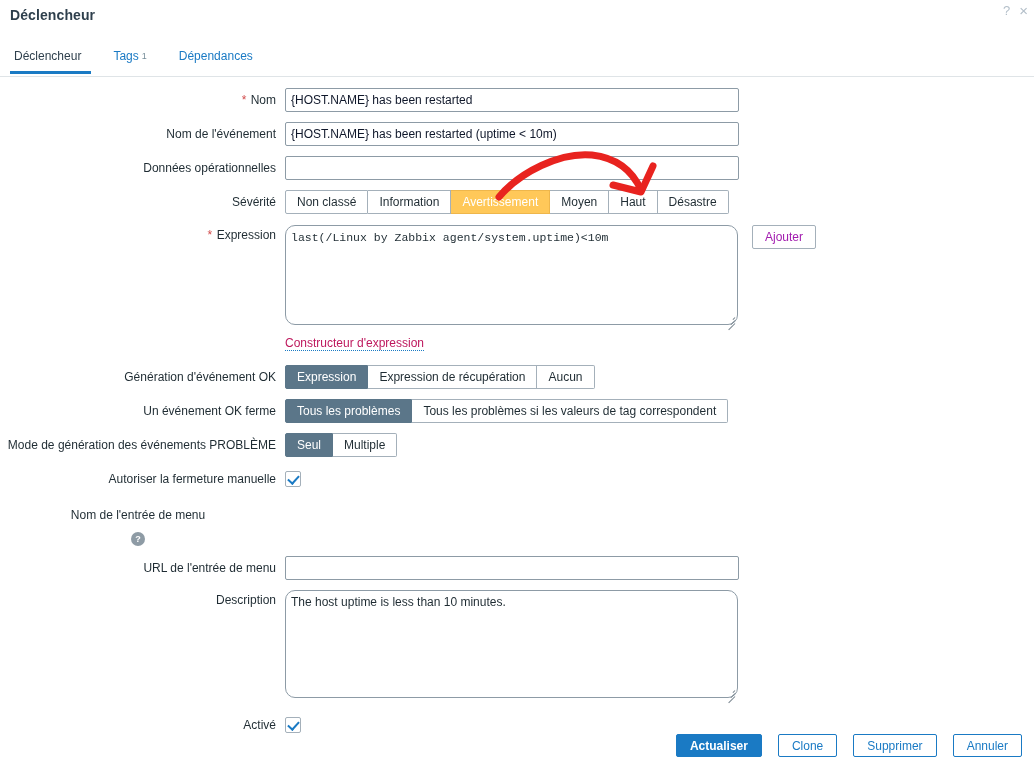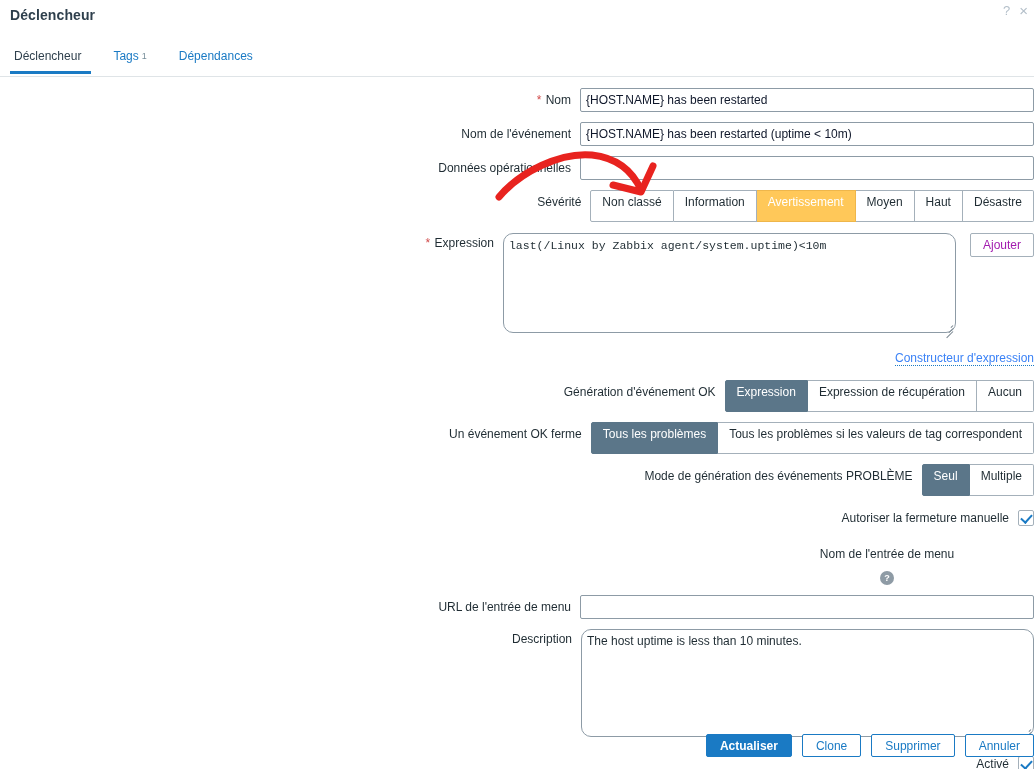--- a/index.html
+++ b/index.html
@@ -89,21 +89,20 @@
   
   .form {
     position: absolute;
     left: 0; top: 88px;
     width: 1034px;
   }
   .row {
     display: flex;
     align-items: flex-start;
     margin-bottom: 10px;
-    justify-content: flex-end;
   }
   .lbl {
     width: 285px;
     text-align: right;
     padding-right: 9px;
     font-size: 12px;
     color: #1f2c33;
     line-height: 24px;
     white-space: nowrap;
     flex: 0 0 285px;
@@ -197,33 +196,33 @@
     border-radius: 2px;
     background: #fff;
     color: #a21caf;
     font-size: 12px;
     font-family: "Liberation Sans", sans-serif;
     cursor: pointer;
   }
 
   .sublink {
     display: inline-block;
-    margin-top: 9px;
-    color: #3b82f6;
+    margin-top: 2px;
+    color: #be185d;
     font-size: 12px;
     text-decoration: none;
     border-bottom: 1px dotted #1a7ac4;
     cursor: pointer;
     line-height: 14px;
   }
 
   
   .seg { display: flex; }
   .seg .s {
-    height: 32px;
+    height: 24px;
     line-height: 22px;
     padding: 0 11px;
     border: 1px solid #a4b0ba;
     border-left-width: 0;
     background: #fff;
     color: #1f2c33;
     font-size: 12px;
     cursor: pointer;
     white-space: nowrap;
     text-align: center;
@@ -257,23 +256,23 @@
     left: 4px; top: 1px;
     width: 5px; height: 9px;
     border: solid #1a7ac4;
     border-width: 0 2px 2px 0;
     transform: rotate(42deg);
   }
 
   
   .footer {
     position: absolute;
-    right: 0; bottom: 12px;
+    right: 12px; bottom: 12px;
     display: flex;
-    gap: 10px;
+    gap: 16px;
   }
   .fbtn {
     height: 23px;
     padding: 0 13px;
     border-radius: 2px;
     font-size: 12px;
     font-family: "Liberation Sans", sans-serif;
     cursor: pointer;
     border: 1px solid #1a7ac4;
     background: #fff;

